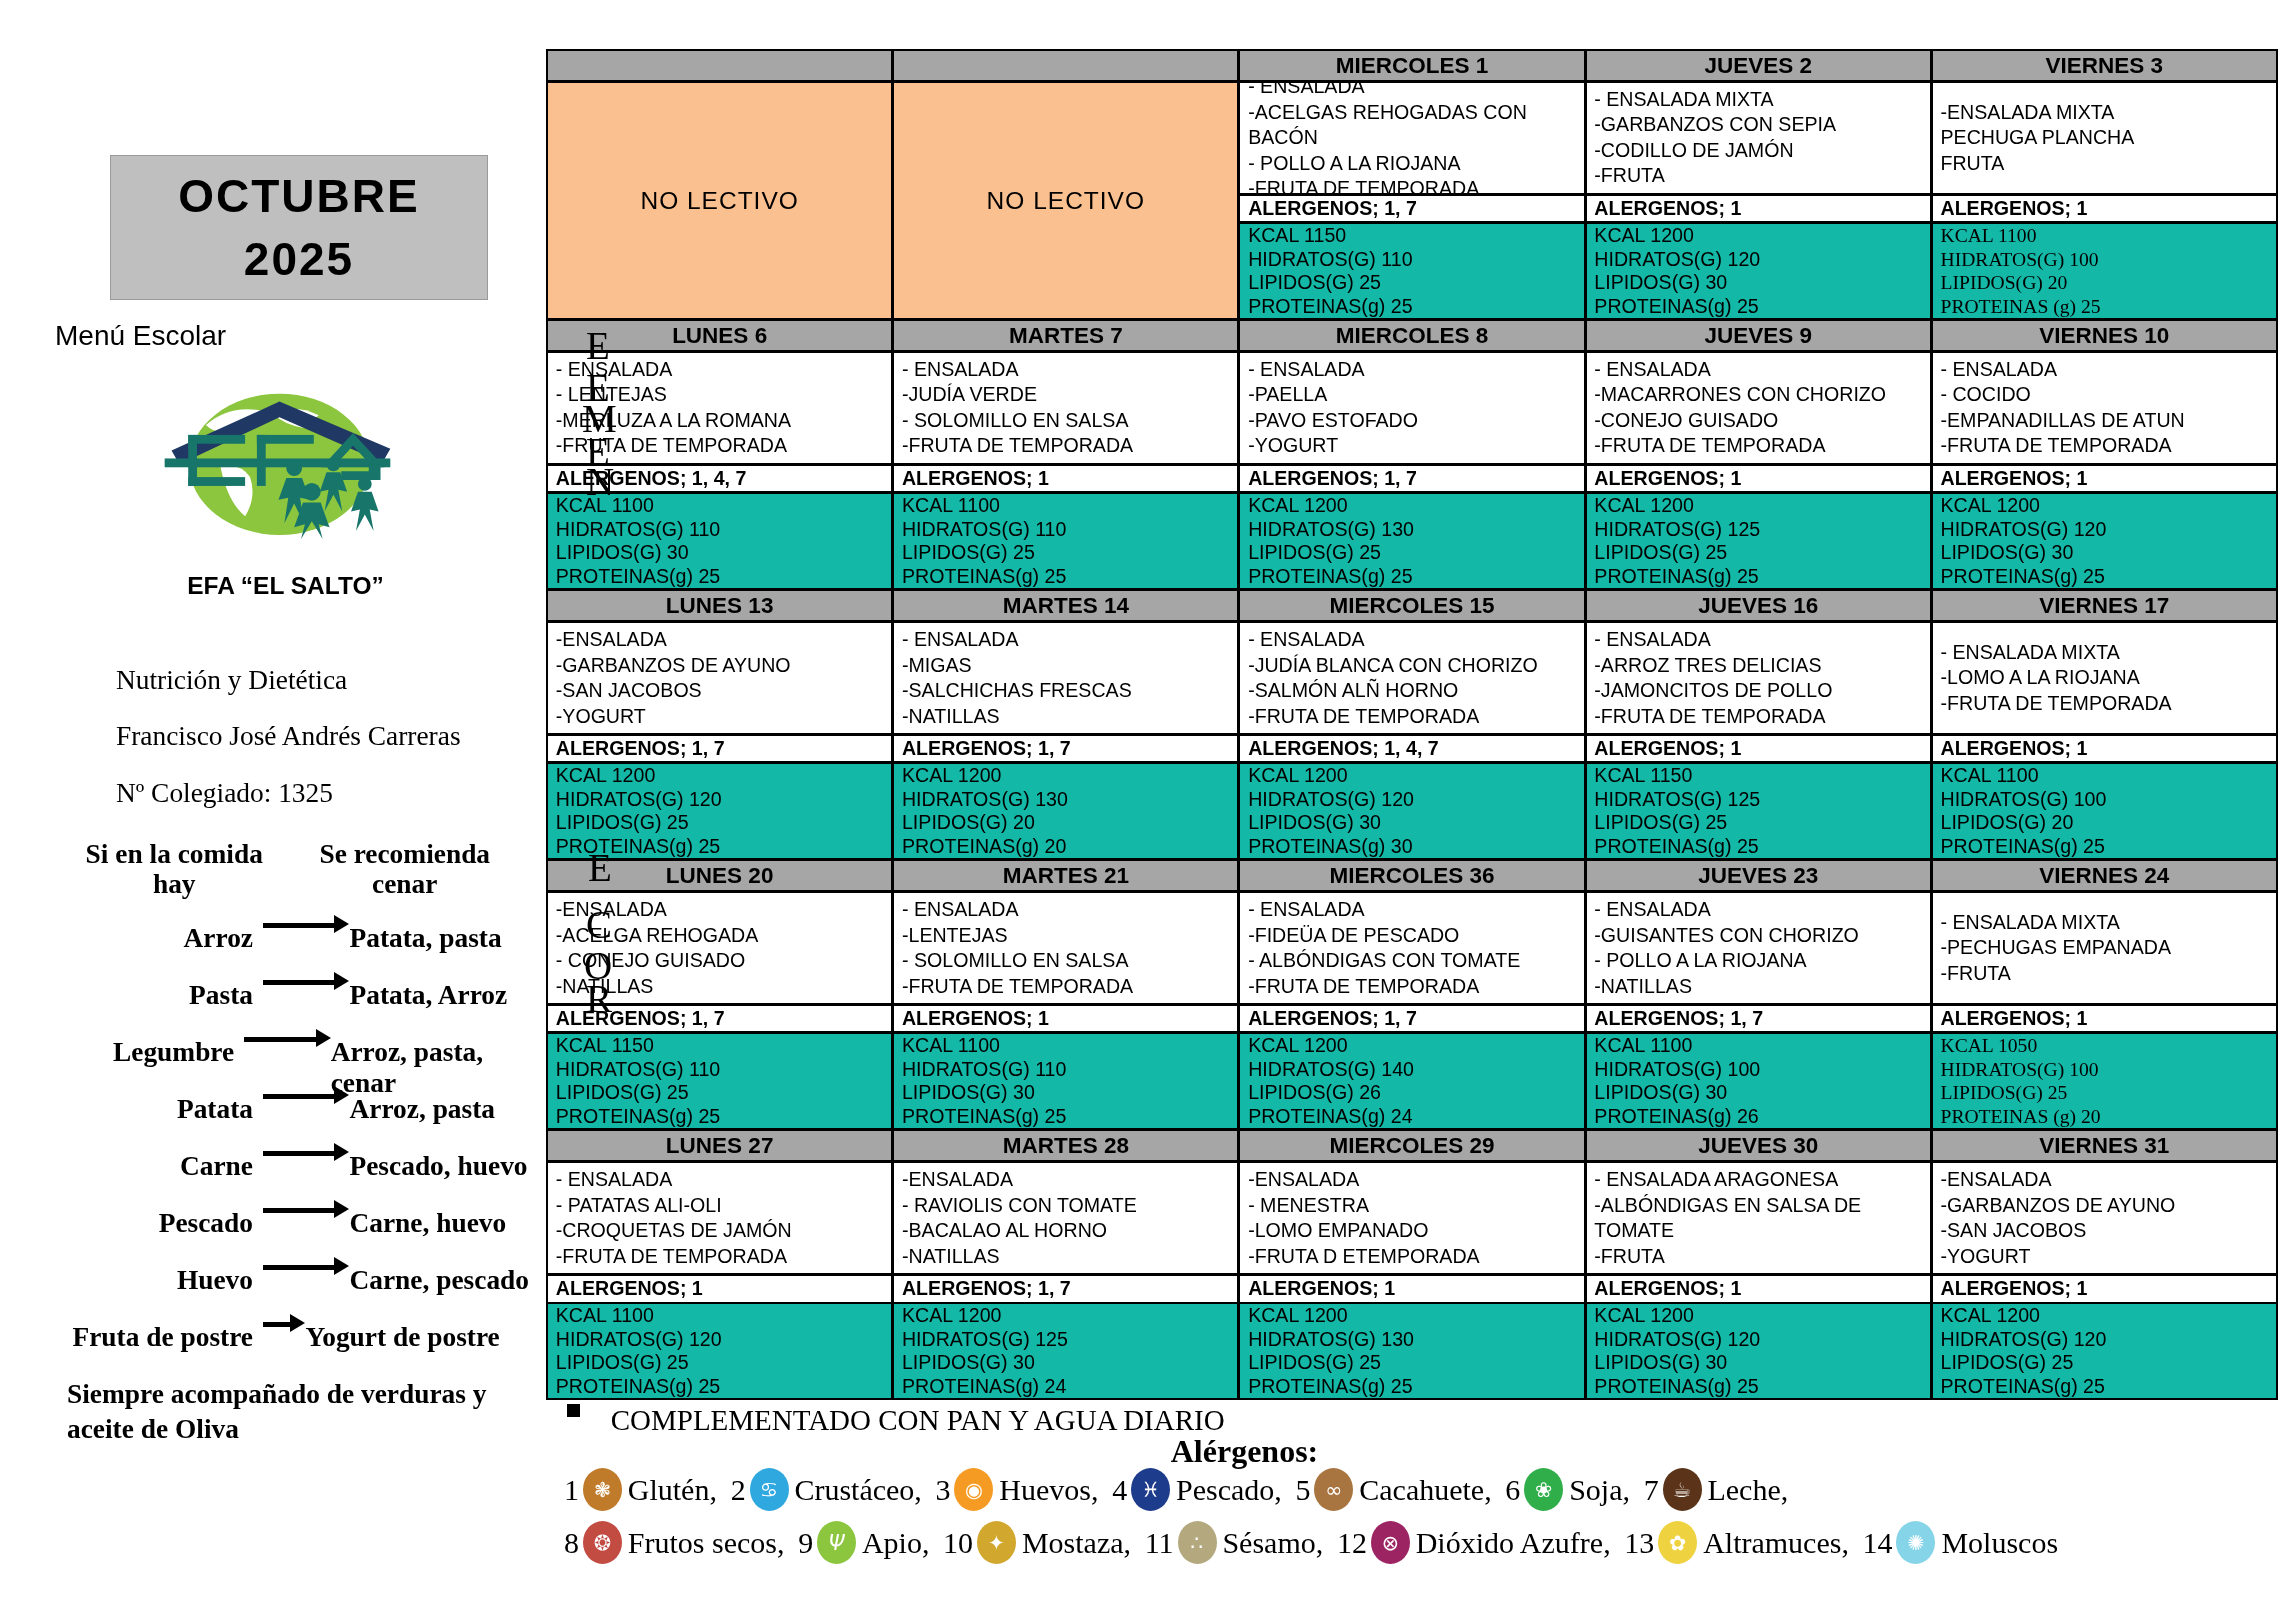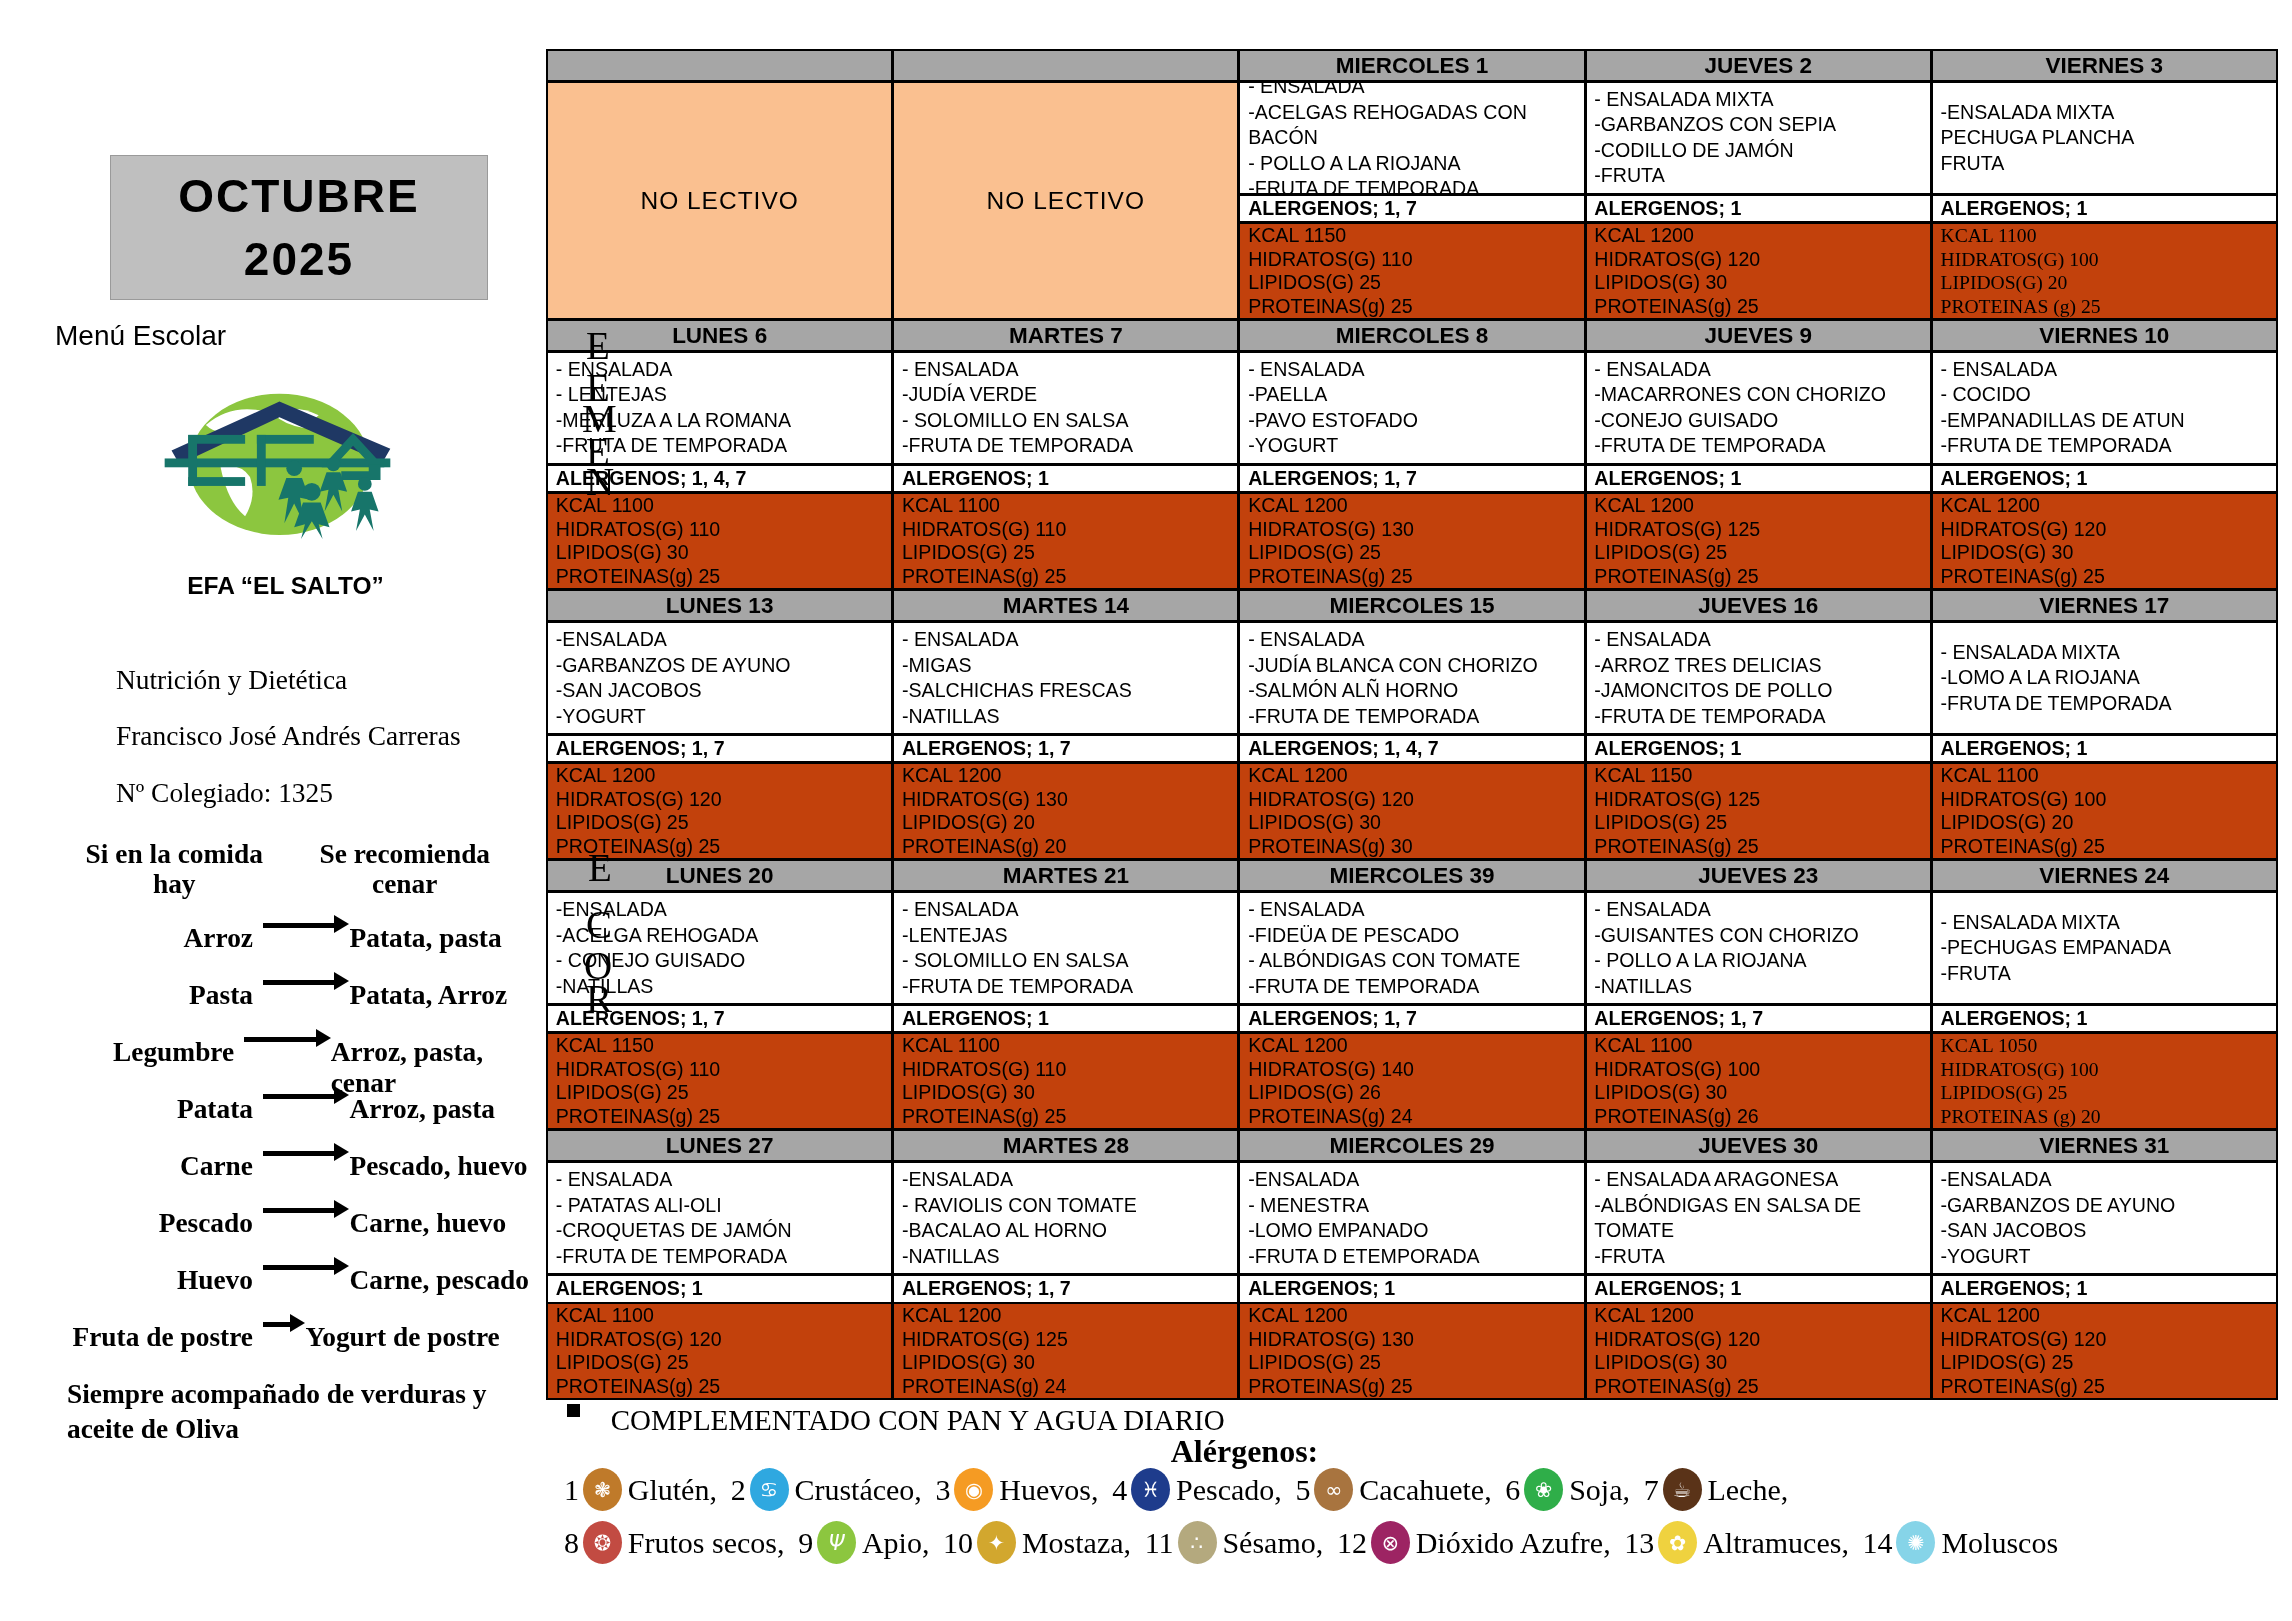--- a/index.html
+++ b/index.html
@@ -30,21 +30,21 @@
     font-weight:bold;font-size:27.4px;line-height:35px;}
 
   
   .menu-table{position:absolute;left:546px;top:49px;width:1728px;background:#000;border:2.9px solid #000;
     display:grid;grid-template-columns:repeat(5,1fr);
     grid-template-rows:repeat(5,29px 110px 25.5px 94px);gap:2.9px;}
   .dh{background:#a6a6a6;font-weight:bold;font-size:22.5px;text-align:center;line-height:29px;overflow:hidden;}
   .dm{background:#fff;font-size:19.6px;line-height:25.5px;padding:2px 7.8px;display:flex;flex-direction:column;
       justify-content:center;overflow:hidden;}
   .da{background:#fff;font-weight:bold;font-size:19.6px;line-height:25.5px;padding:0 7.8px;overflow:hidden;}
-  .dk{background:#c2410c;font-size:19.6px;line-height:23.5px;padding:2px 7.8px;display:flex;flex-direction:column;
+  .dk{background:#14b8a6;font-size:19.6px;line-height:23.5px;padding:2px 7.8px;display:flex;flex-direction:column;
       justify-content:center;overflow:hidden;}
   .serif{font-family:"Liberation Serif",serif;}
   .nl{grid-row:span 3;background:#FAC090;display:flex;align-items:center;justify-content:center;
       font-size:24.5px;letter-spacing:1px;}
 
   
   .wm span{position:absolute;font-family:"Liberation Serif",serif;font-size:39px;z-index:3;}
 
   
   .bullet-note{position:absolute;left:567px;top:1404px;display:flex;
@@ -290,21 +290,21 @@
 HIDRATOS(G) 125
 LIPIDOS(G) 25
 PROTEINAS(g) 25</div>
   <div class="dk pre">KCAL  1100
 HIDRATOS(G) 100
 LIPIDOS(G) 20
 PROTEINAS(g) 25</div>
 
   <div class="dh">LUNES 20</div>
   <div class="dh">MARTES 21</div>
-  <div class="dh">MIERCOLES 39</div>
+  <div class="dh">MIERCOLES 36</div>
   <div class="dh">JUEVES 23</div>
   <div class="dh">VIERNES 24</div>
   <div class="dm pre">-ENSALADA
 -ACELGA REHOGADA
 - CONEJO GUISADO
 -NATILLAS</div>
   <div class="dm pre">- ENSALADA
 -LENTEJAS
 - SOLOMILLO EN SALSA
 -FRUTA DE TEMPORADA</div>

